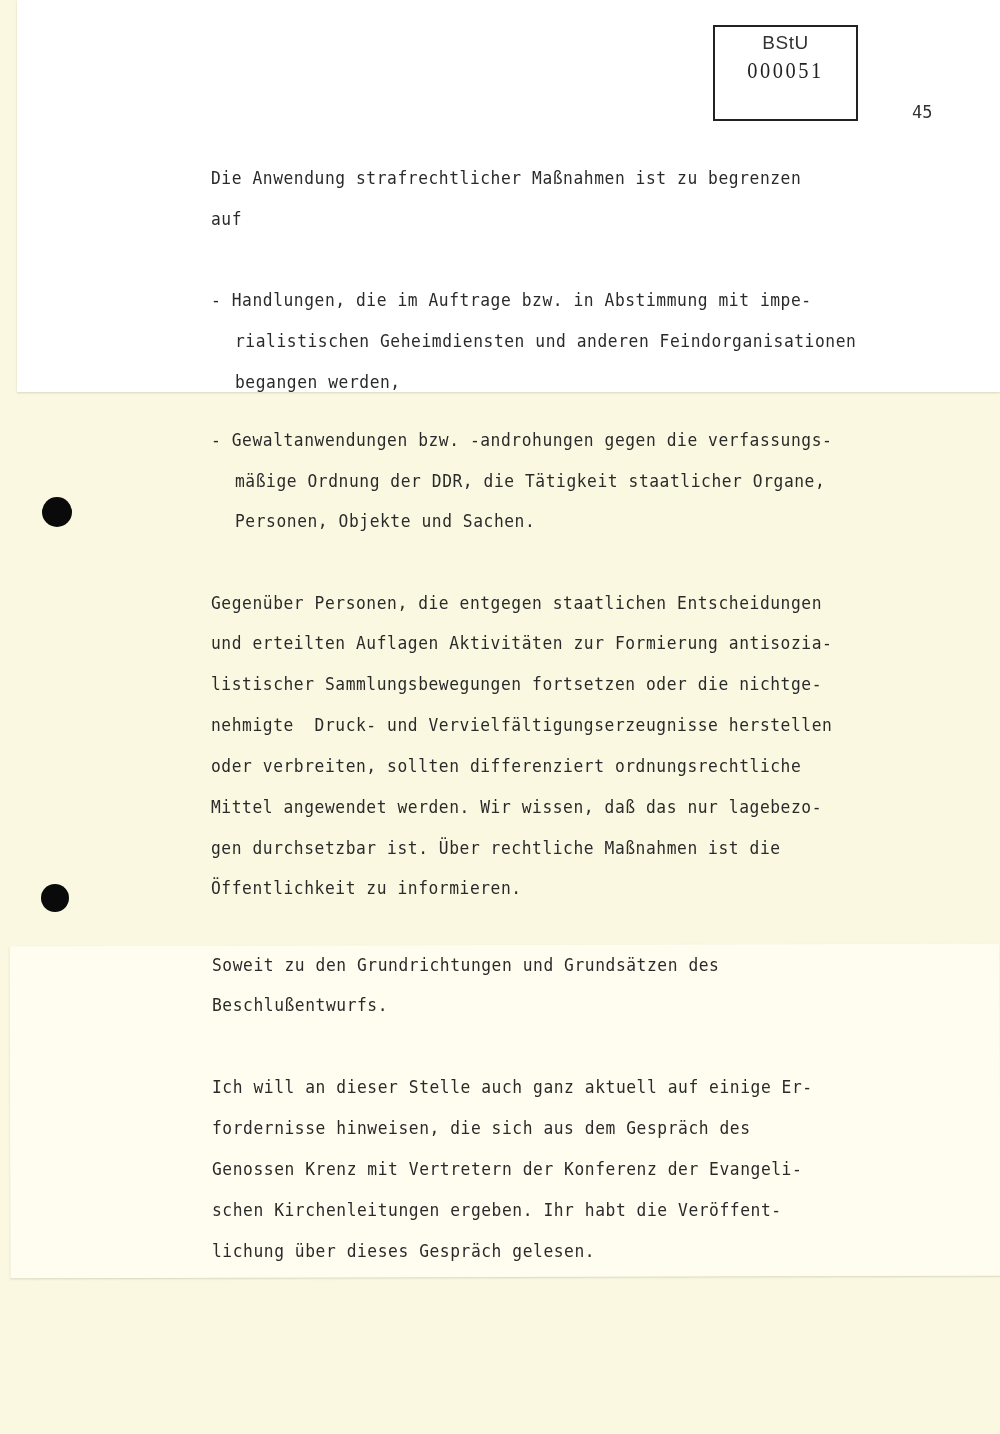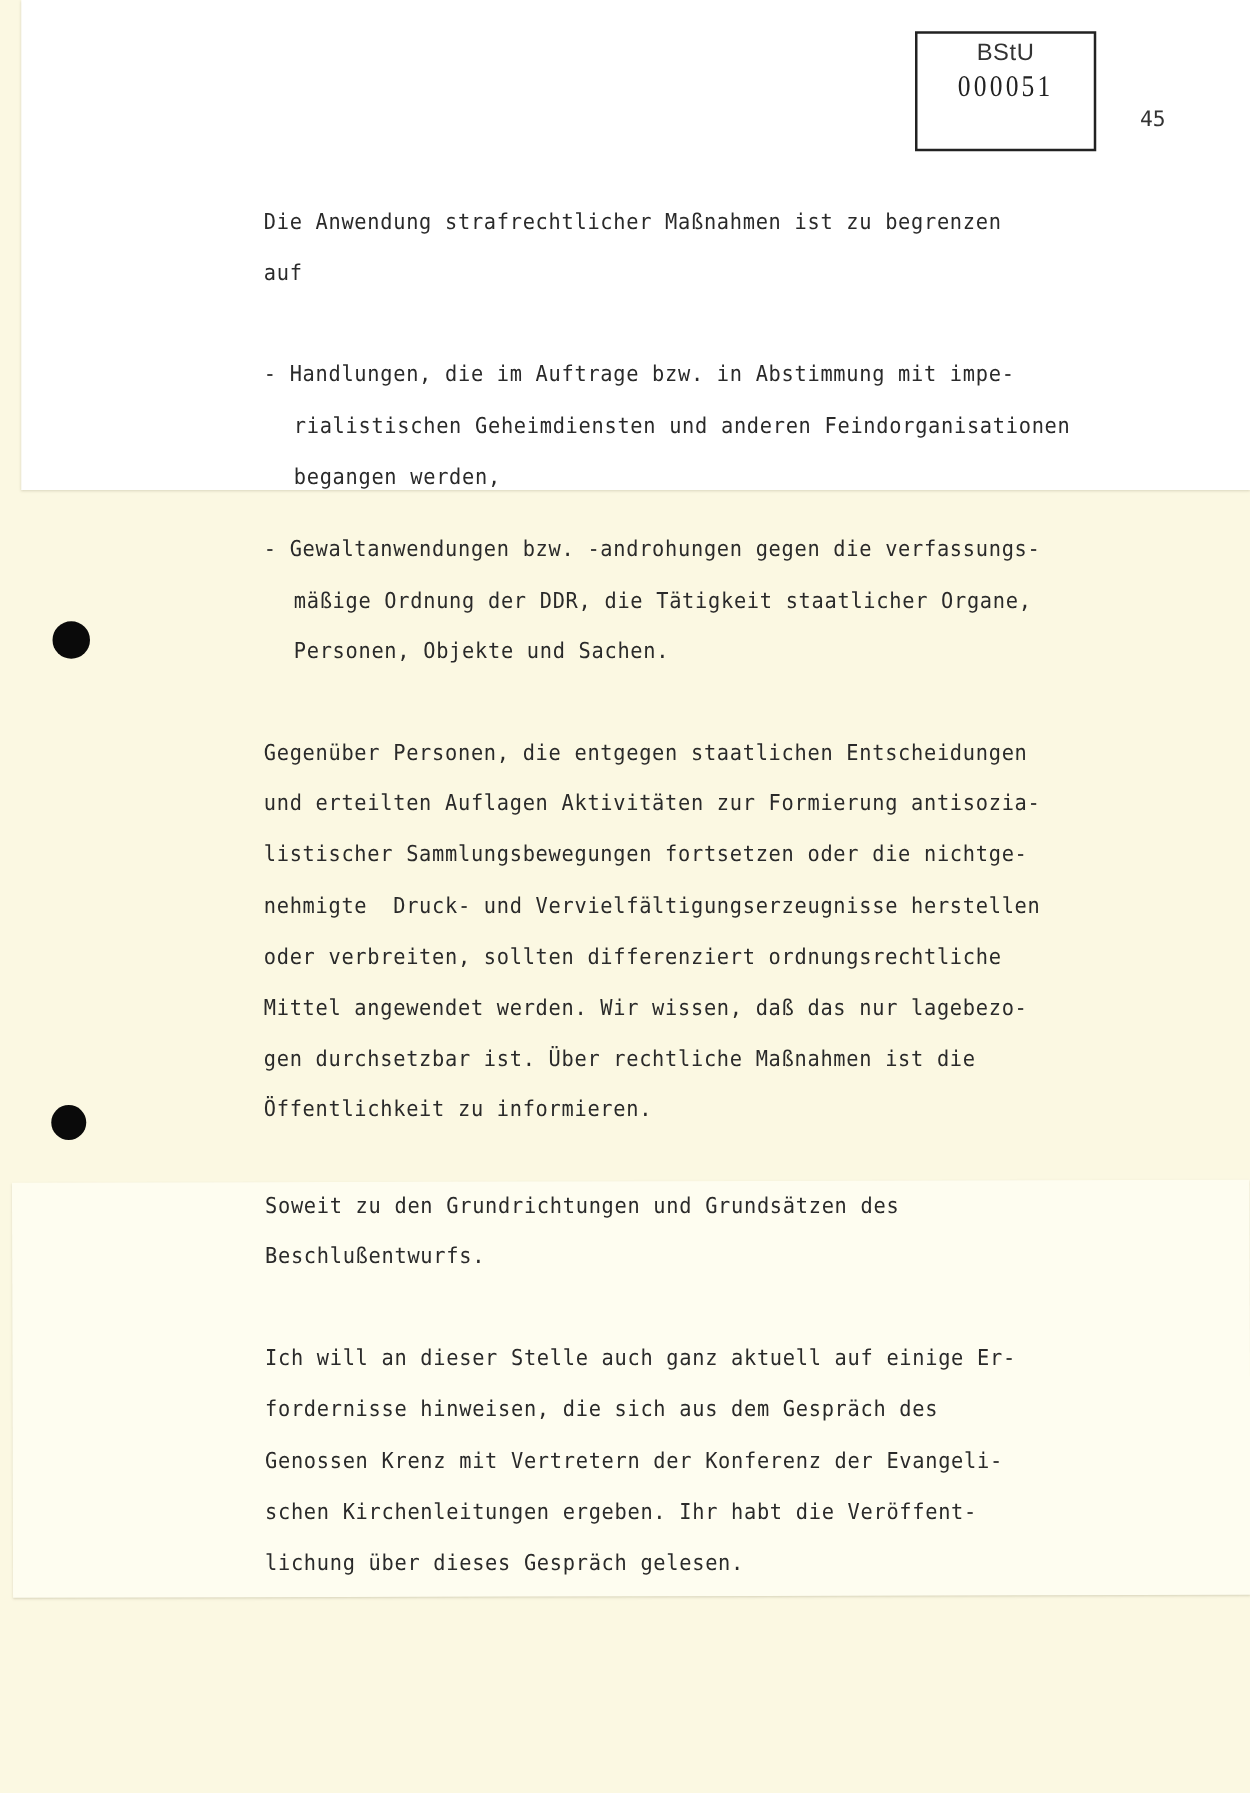--- a/index.html
+++ b/index.html
@@ -14,33 +14,33 @@
     background:#ffffff;
     box-shadow:0 1px 2px rgba(120,110,80,0.25);
   }
   .sheet-bottom {
     position:absolute; left:10px; top:945px; width:990px; height:332px;
     background:#fefdf0;
     box-shadow:0 1px 2px rgba(120,110,80,0.25);
     transform:rotate(-0.15deg);
   }
   .stamp {
-    position:absolute; left:732px; top:25px; width:145px; height:96px;
+    position:absolute; left:713px; top:25px; width:145px; height:96px;
     border:2px solid #222; box-sizing:border-box; text-align:center;
   }
   .stamp-title {
     font-family:"Liberation Sans", sans-serif; font-size:19px; color:#333;
     margin-top:5px; letter-spacing:0.5px;
   }
   .stamp-number {
     font-family:"Liberation Serif", serif; font-size:24px; color:#222;
     margin-top:3px; letter-spacing:3px; transform:scaleX(0.85);
   }
   .page-number {
-    position:absolute; left:912px; top:86px; font-size:17px; color:#333;
+    position:absolute; left:912px; top:102px; font-size:17px; color:#333;
   }
   .line {
     position:absolute; font-size:17.5px; white-space:pre; letter-spacing:0.6px;
     transform:scaleX(0.93); transform-origin:left center;
   }
   .hole {
     position:absolute; width:30px; height:30px; border-radius:50%;
     background:#0a0a0a;
   }
 </style>

